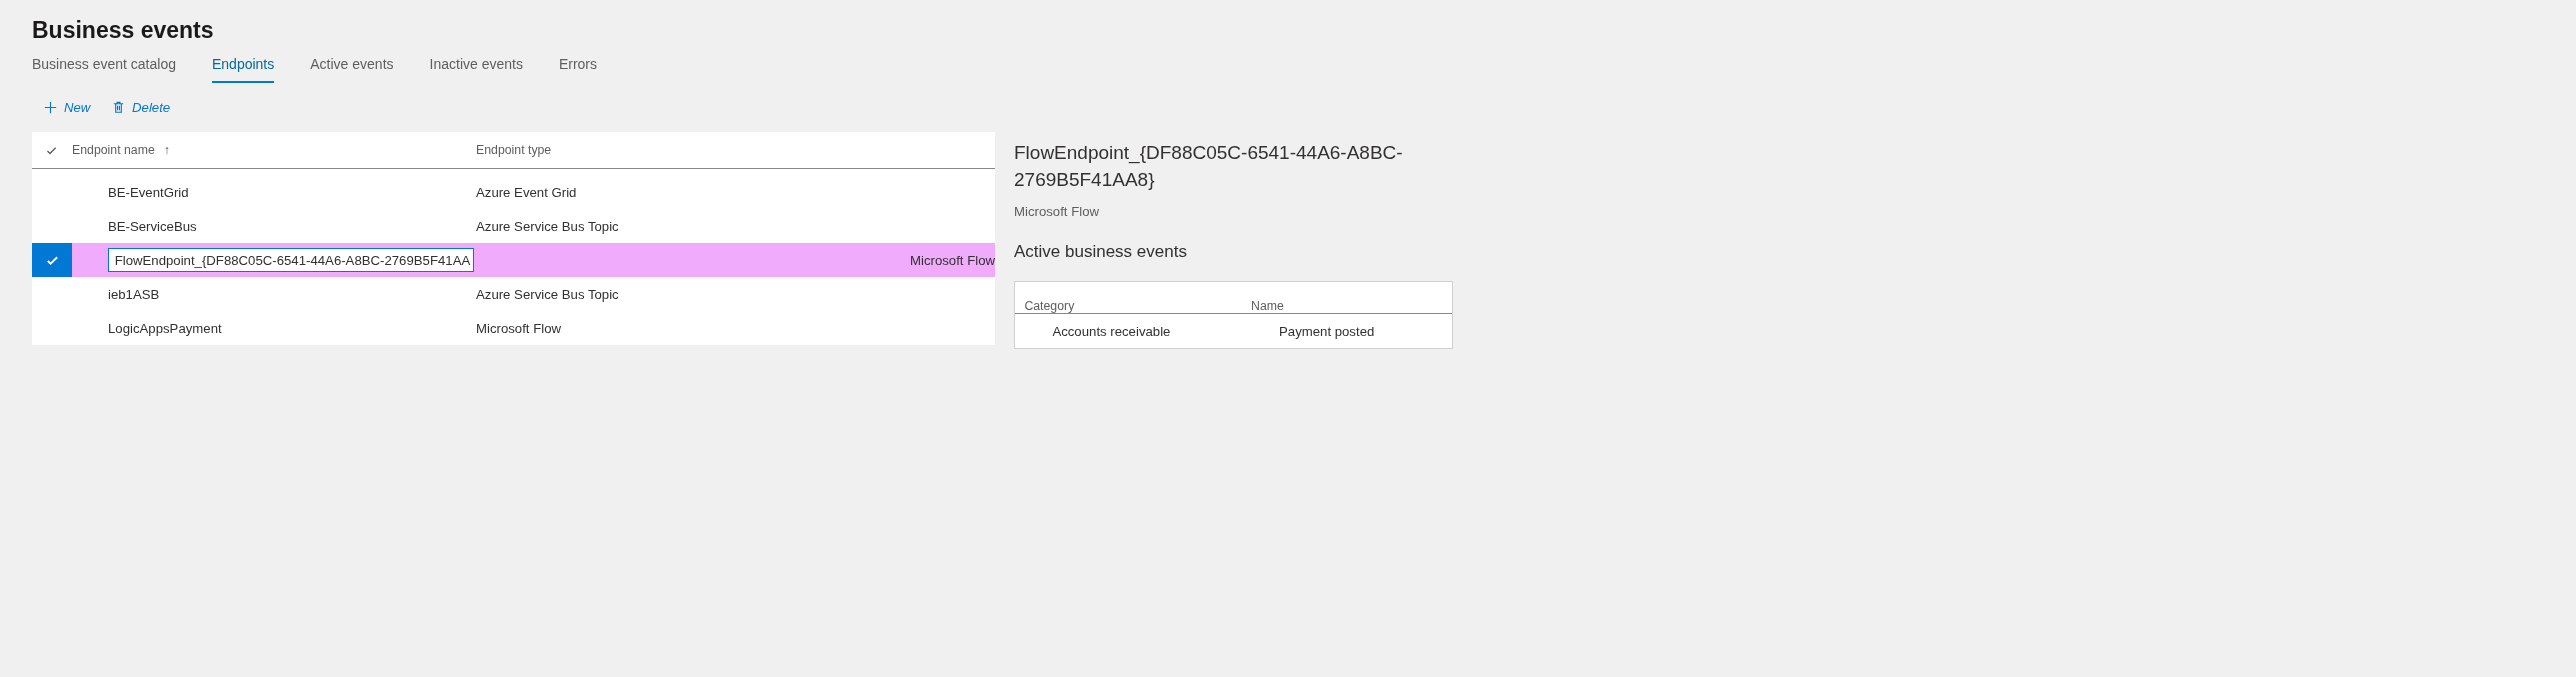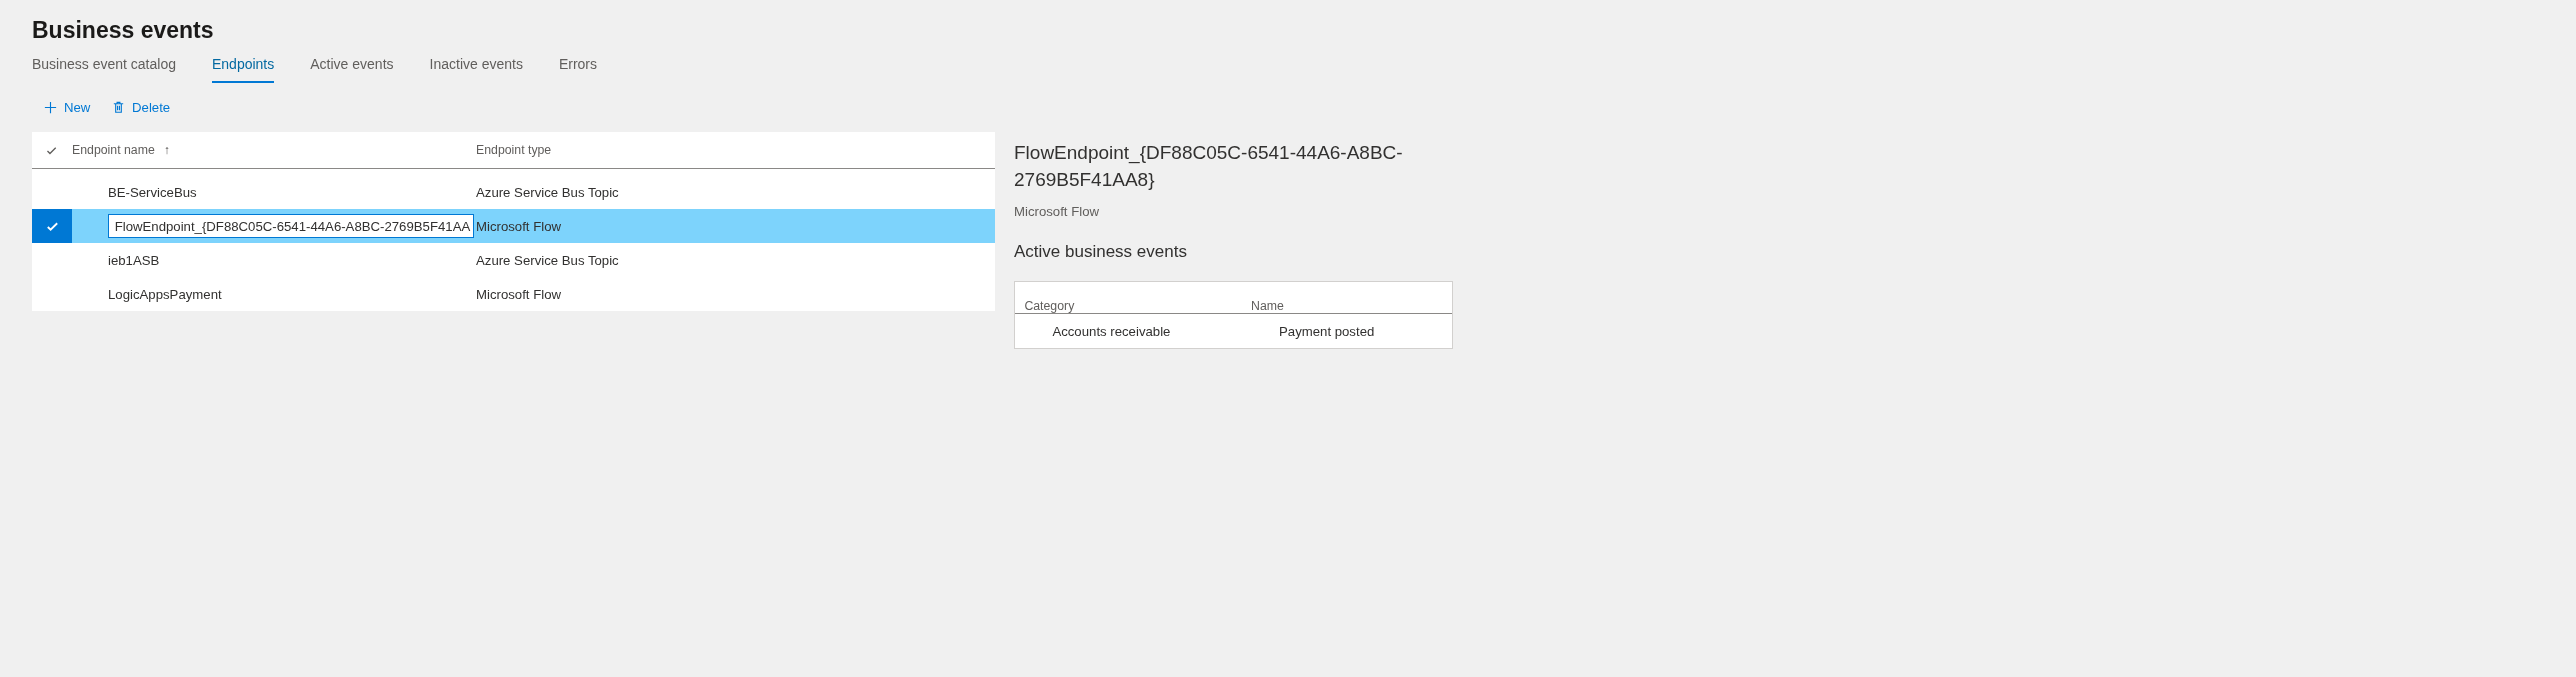--- a/index.html
+++ b/index.html
@@ -47,20 +47,21 @@
     .action-btn {
       display: inline-flex;
       align-items: flex-end;
       gap: 5.7px;
       color: #0078d4;
       cursor: pointer;
       font-size: 13.2px;
       background: none;
       border: none;
       font-family: inherit;
+      font-style: italic;
     }
     .action-btn svg { width: 15px; height: 15px; }
     .grid {
       background: #ffffff;
       border: none;
     }
     .grid-header {
       display: flex;
       align-items: center;
       height: 36px;
@@ -80,21 +81,21 @@
       display: flex;
       align-items: center;
       height: 34px;
       font-size: 13.2px;
       cursor: pointer;
     }
     .cell-name { width: 368px; }
     .cell-type { flex: 1; }
     .grid-row .col-check { width:40px; }
     .grid-row .spacer-left { width: 36px; }
-    .grid-row.selected { background: #7dd3fc; }
+    .grid-row.selected { background: #f0abfc; text-align: right; }
     .grid-row.selected .col-check {
       background: #0078d4;
       height: 100%;
     }
     .grid-row.selected .col-check svg { color: #fff; width:15px; height:15px; }
     .grid-row.selected .cell-name {
       border: 0.9px solid #0078d4;
       background: #ffffff;
       padding: 3.8px 5.7px;
       margin-right: 1.9px;
@@ -189,20 +190,28 @@
           <span class="sort-indicator">↑</span>
         </div>
         <div class="col-type">Endpoint type</div>
       </div>
       <div class="header-line"></div>
       <div id="grid-body">
           <div class="grid-row">
             <div class="col-check"></div>
             <div class="cell-name-wrap">
               <div class="spacer-left"></div>
+              <div class="cell-name">BE-EventGrid</div>
+            </div>
+            <div class="cell-type">Azure Event Grid</div>
+          </div>
+          <div class="grid-row">
+            <div class="col-check"></div>
+            <div class="cell-name-wrap">
+              <div class="spacer-left"></div>
               <div class="cell-name">BE-ServiceBus</div>
             </div>
             <div class="cell-type">Azure Service Bus Topic</div>
           </div>
           <div class="grid-row selected">
             <div class="col-check">
               <svg viewBox="0 0 16 16" fill="none" stroke="currentColor" stroke-width="2">
                 <path d="M3 8.5l3 3 7-7"></path>
               </svg>
             </div>

